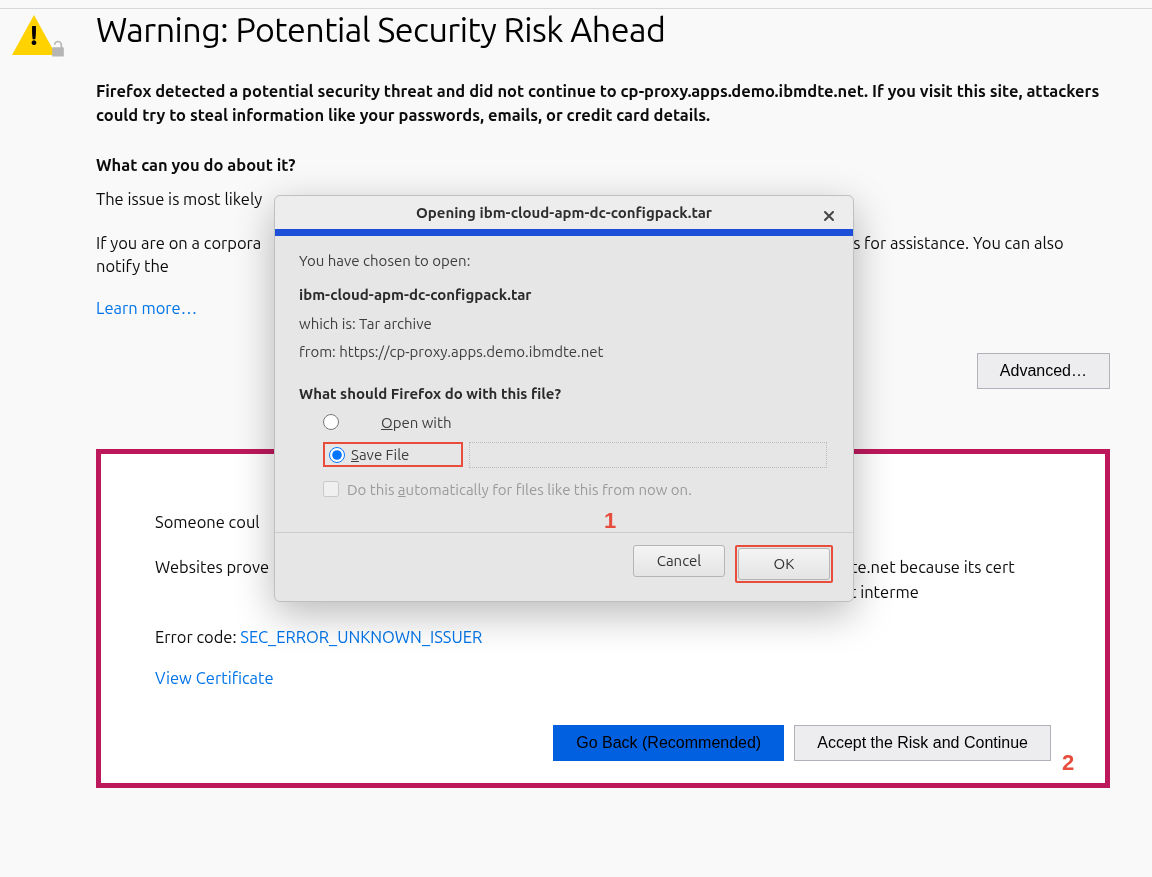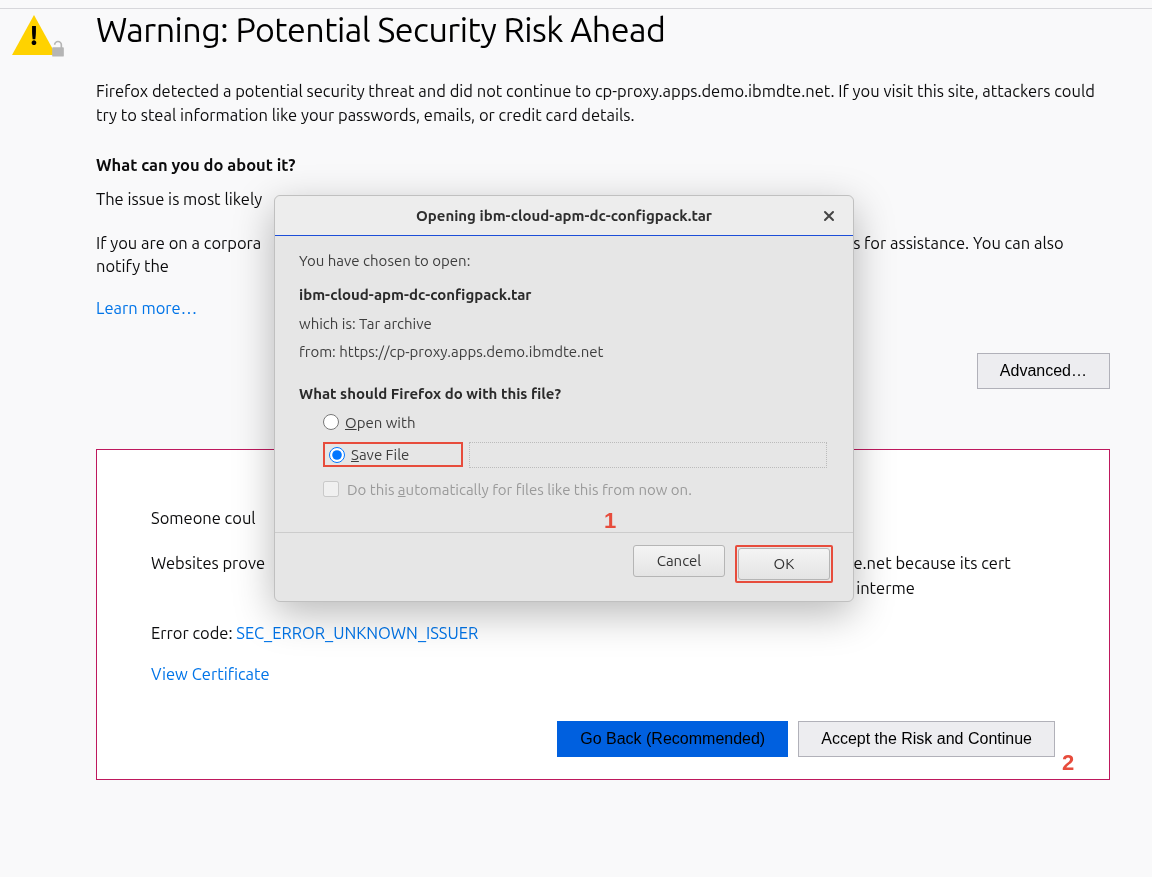--- a/index.html
+++ b/index.html
@@ -11,44 +11,44 @@
   .warning-page { padding: 8px 0 0 0; }
   .warning-header { display: flex; align-items: flex-start; padding: 0 0 0 12px; border-top: 1px solid #d7d7db; }
   .warning-icon { width: 48px; height: 50px; flex: 0 0 48px; margin-top: 6px; position: relative; }
   .warn-triangle { position:absolute; left:0; top:0; width:0; height:0; border-left:22px solid transparent; border-right:22px solid transparent; border-bottom:40px solid #ffd200; }
   .warn-bang { position:absolute; left:0; top:4px; width:44px; text-align:center; font-weight:700; font-size:28px; color:#000; }
   .warn-lock { position:absolute; left:36px; top:24px; width:20px; height:20px; }
   .warn-lock svg { width:20px; height:20px; }
 
   .warning-body { margin-left: 36px; max-width: 1030px; }
   h1.title { font-size: 34px; font-weight: 400; letter-spacing: -0.5px; color: #000000; line-height: 1.2; margin-bottom: 30px; }
-  p.lead { font-size: 16.5px; line-height: 1.45; color: #0c0c0d; margin-bottom: 28px; max-width: 1010px; }
+  p.lead { font-size: 16.5px; line-height: 1.45; color: #0c0c0d; margin-bottom: 28px; max-width: 1010px; font-weight: bold; }
   p.sub-title { font-weight: 700; font-size: 16.5px; margin-bottom: 14px; }
   p.para { font-size: 16.5px; line-height: 1.45; margin-bottom: 20px; max-width: 1000px; }
   a.link { color: #0074e8; text-decoration: none; font-size: 16.5px; }
   .learn-more { margin-bottom: 36px; display: inline-block; }
 
   .button-row { display: flex; gap: 12px; justify-content: flex-end; max-width: 1014px; margin-bottom: 60px; }
   .btn { font-size: 16px; padding: 8px 22px; border: 1px solid #b1b1b9; background: #ededf0; cursor: default; }
   .btn-primary { background: #0060df; color: #000000; border: 1px solid #0060df; }
 
-  .cert-box { border: 1px solid #be185d; padding: 56px 54px 22px 54px; max-width: 1014px; background: #fff; }
+  .cert-box { border: 5px solid #be185d; padding: 56px 54px 22px 54px; max-width: 1014px; background: #fff; }
   .cert-box p { font-size: 16.5px; line-height: 1.5; margin-bottom: 20px; }
   .cert-actions { display: flex; gap: 10px; justify-content: flex-end; margin-top: 38px; }
 
   
   .dialog { position: absolute; left: 274px; top: 195px; width: 580px; background: #e6e6e6; border: 1px solid #c0c0c0; border-radius: 6px; box-shadow: 0 12px 40px rgba(0,0,0,0.28); font-size: 15px; color: #3e3e3e; }
-  .dialog-titlebar { display: flex; align-items: center; justify-content: center; height: 40px; position: relative; background: #ededed; border-bottom: 1px solid #1d4ed8; border-radius: 6px 6px 0 0; font-weight: 700; color: #2e2e2e; }
+  .dialog-titlebar { display: flex; align-items: center; justify-content: center; height: 40px; position: relative; background: #ededed; border-bottom: 7px solid #1d4ed8; border-radius: 6px 6px 0 0; font-weight: 700; color: #2e2e2e; }
   .dialog-close { position: absolute; right: 12px; top: 8px; width: 24px; height: 24px; display: flex; align-items: center; justify-content: center; font-size: 16px; color: #444; cursor: default; }
   .dialog-body { padding: 16px 24px 16px 24px; }
   .dialog-body .intro { margin-bottom: 12px; }
   .file-info { margin-bottom: 18px; line-height: 1.9; }
   .file-info .fname { font-weight: 700; color: #2a2a2a; }
   .question { font-weight: 700; color: #2a2a2a; margin: 8px 0 12px 0; }
-  .choice-row { display: flex; align-items: center; margin: 0 0 10px 24px; }
+  .choice-row { display: flex; align-items: center; margin: 0 0 10px 24px; gap: 36px; }
   .choice-row input[type=radio] { width: 16px; height: 16px; margin-right: 6px; }
   .choice-row label { margin-right: 10px; }
   .app-select { flex: 1; max-width: 398px; height: 32px; border: 1px solid #b1b1b9; background: linear-gradient(#f6f6f6,#eaeaea); padding: 0 28px 0 12px; display: flex; align-items: center; border-radius: 3px; position: relative; }
   .app-select .chev { position: absolute; right: 8px; top: 7px; }
   .save-file-area { display:flex; align-items:center; margin: 4px 0 4px 24px; height: 28px; flex:1; }
   .save-file-area input[type=radio]{ width:16px; height:16px; margin-right:6px;}
   .save-file-box { border: 2px solid #e74c3c; padding: 2px 0 2px 0; width:140px; display:flex; align-items:center;}
   .save-file-box .sf-content{ display:flex; align-items:center; padding-left:4px;}
   .save-file-strip{ flex:1; height:26px; border:1px dotted #bbb; margin-left:6px; margin-right:2px;}
   .auto-row { display: flex; align-items: center; margin: 12px 0 8px 24px; color: #9a9a9a; }

